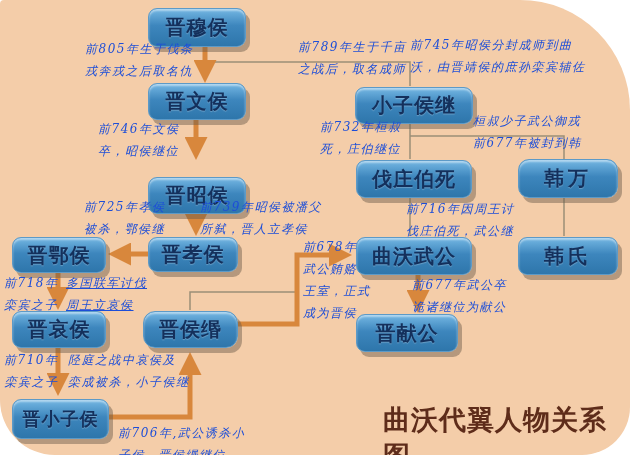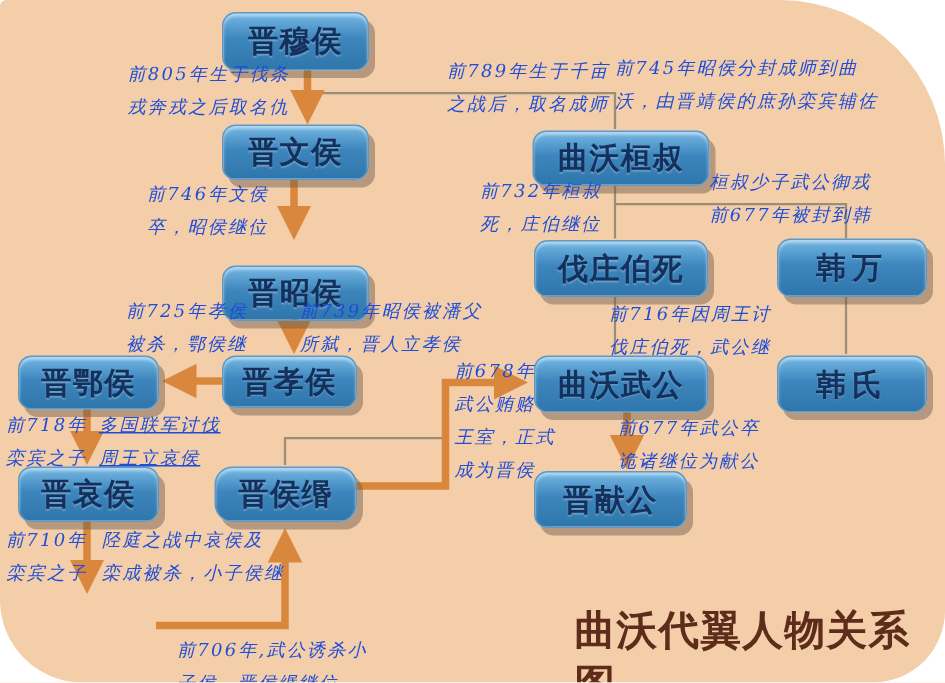--- a/index.html
+++ b/index.html
@@ -59,25 +59,26 @@
     </g>
   </svg>
 
   <div class="node" style="left:148px;top:8px;width:96px;height:37px;">晋穆侯</div>
   <div class="node" style="left:148px;top:67px;width:96px;height:35px;margin-top:16px;">晋文侯</div>
   <div class="node" style="left:148px;top:161px;width:96px;height:35px;margin-top:16px;">晋昭侯</div>
   <div class="node" style="left:148px;top:237px;width:88px;height:33px;">晋孝侯</div>
   <div class="node" style="left:12px;top:237px;width:92px;height:34px;">晋鄂侯</div>
   <div class="node" style="left:12px;top:311px;width:92px;height:35px;">晋哀侯</div>
   <div class="node" style="left:143px;top:311px;width:93px;height:35px;border-radius:12px;">晋侯缗</div>
-  <div class="node" style="left:355px;top:87px;width:116px;height:35px;">曲沃桓叔</div>
+  <div class="node" style="left:12px;top:399px;width:95px;height:38px;font-size:18px;">晋小子侯</div>
+  <div class="node" style="left:355px;top:87px;width:116px;height:35px;">小子侯继</div>
   <div class="node" style="left:356px;top:160px;width:114px;height:36px;">伐庄伯死</div>
   <div class="node" style="left:356px;top:237px;width:114px;height:36px;">曲沃武公</div>
   <div class="node" style="left:356px;top:314px;width:100px;height:36px;">晋献公</div>
-  <div class="node" style="left:518px;top:159px;width:98px;height:37px;letter-spacing:4px;">韩万</div>
+  <div class="node" style="left:518px;top:159px;width:98px;height:37px;letter-spacing:4px;border-radius:11px;">韩万</div>
   <div class="node" style="left:518px;top:237px;width:98px;height:36px;letter-spacing:4px;">韩氏</div>
 
   <div class="anno" style="left:85px;top:38px;">前805年生于伐条
 戎奔戎之后取名仇</div>
   <div class="anno" style="left:298px;top:36px;">前789年生于千亩
 之战后，取名成师</div>
   <div class="anno" style="left:410px;top:34px;">前745年昭侯分封成师到曲
 沃，由晋靖侯的庶孙栾宾辅佐</div>
   <div class="anno" style="left:98px;top:118px;">前746年文侯
 卒，昭侯继位</div>

